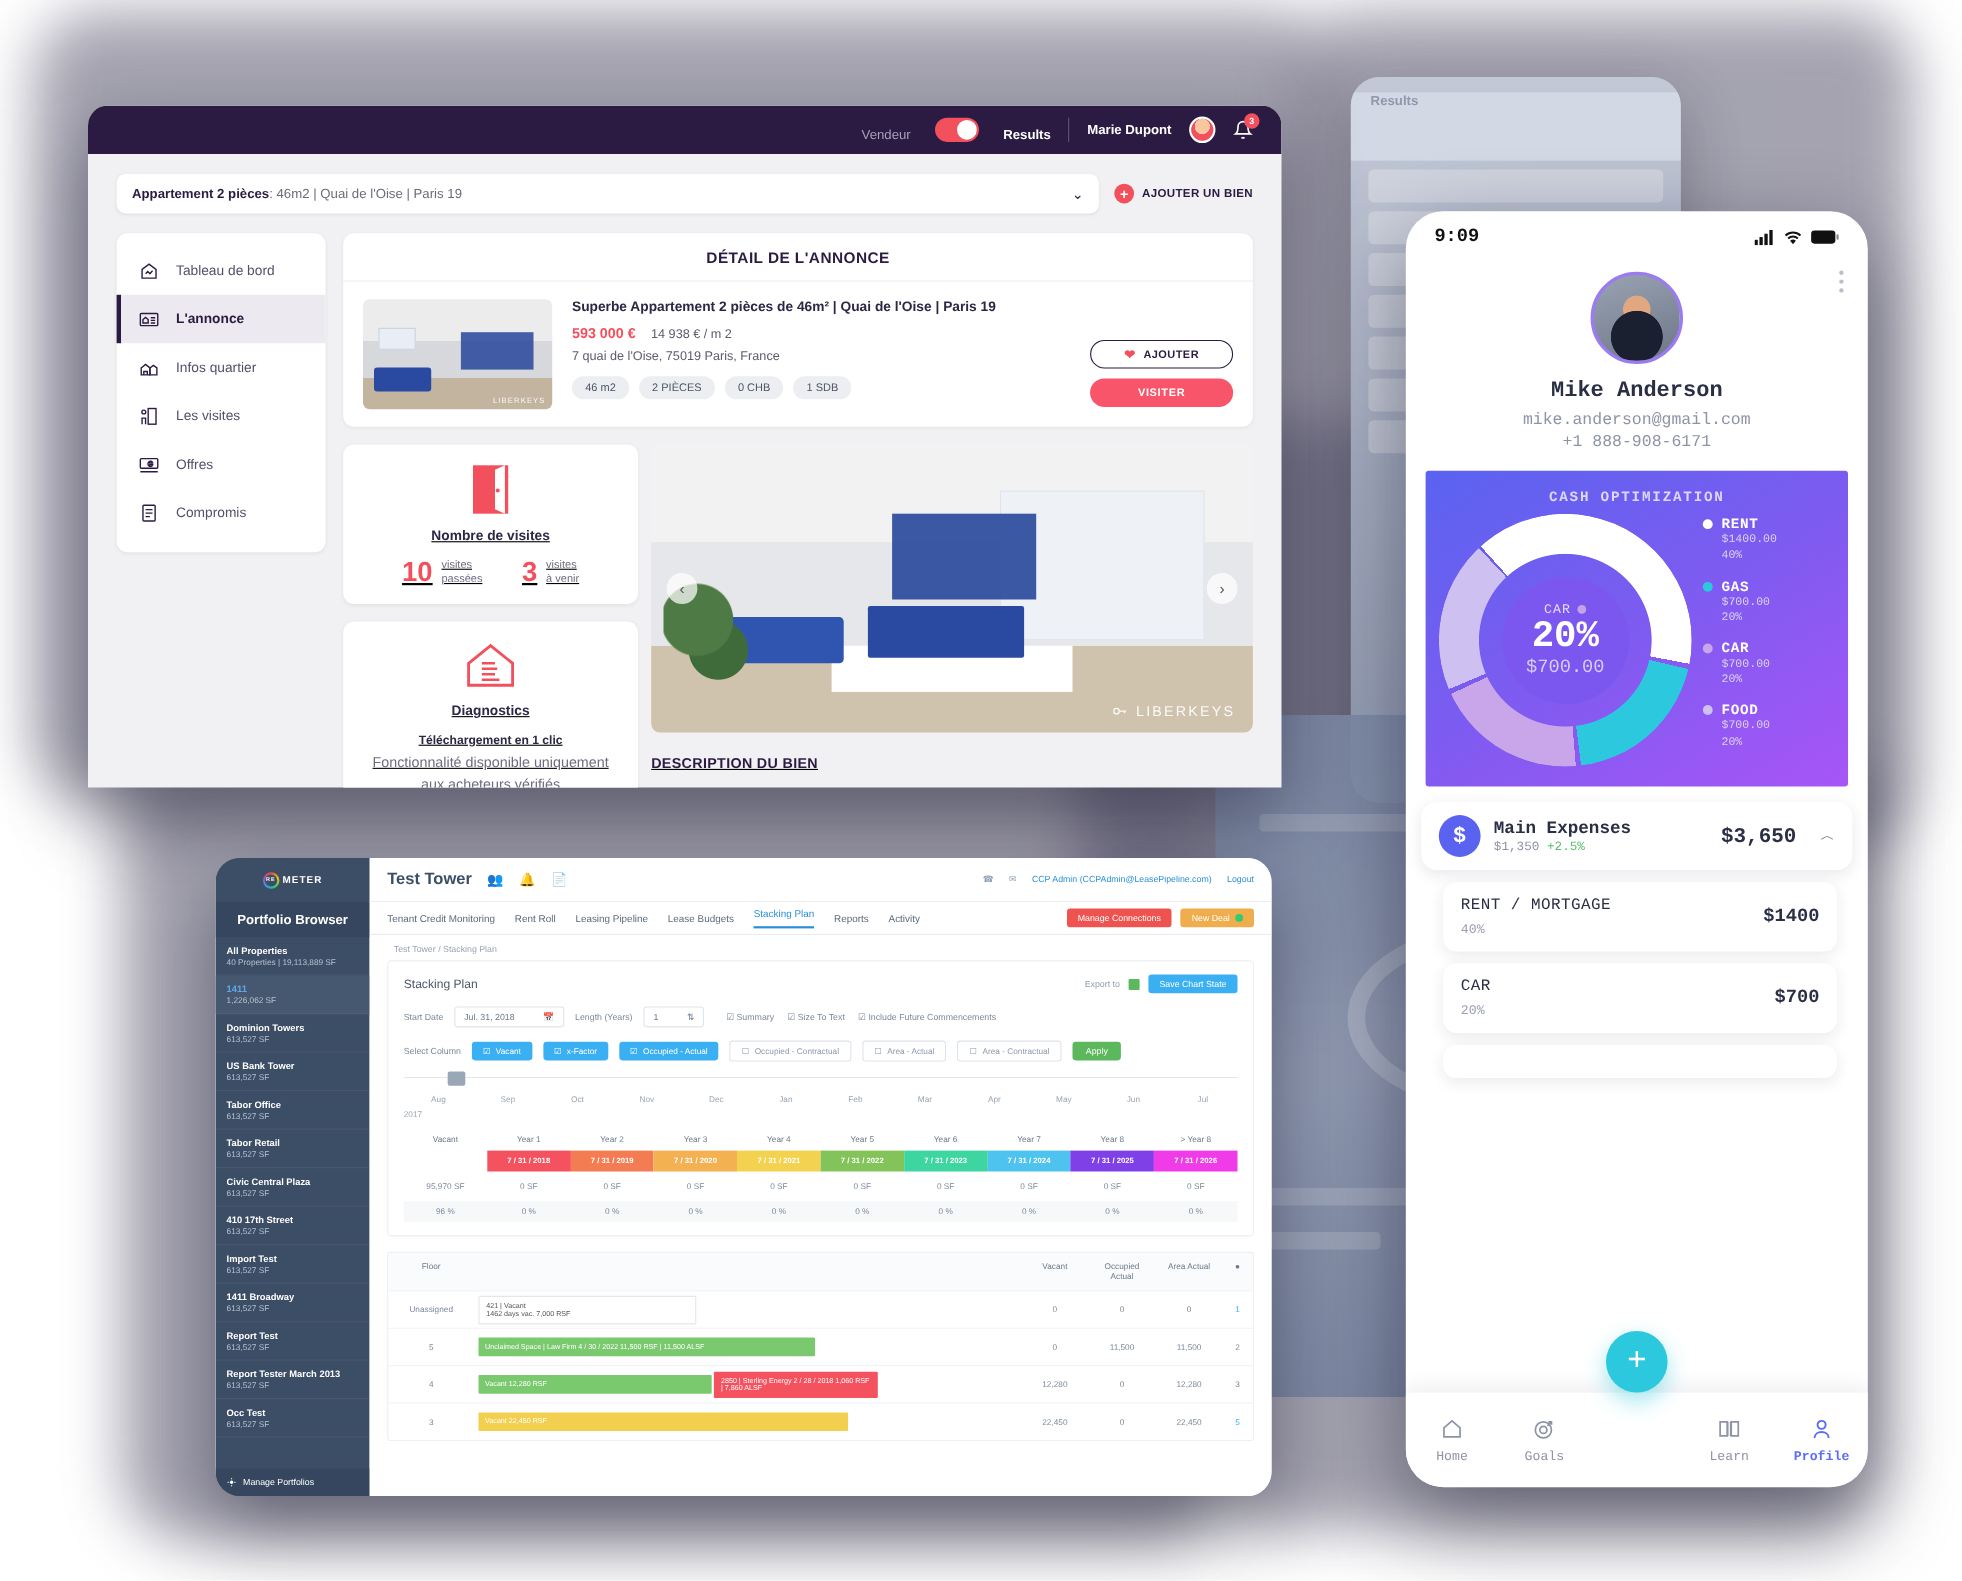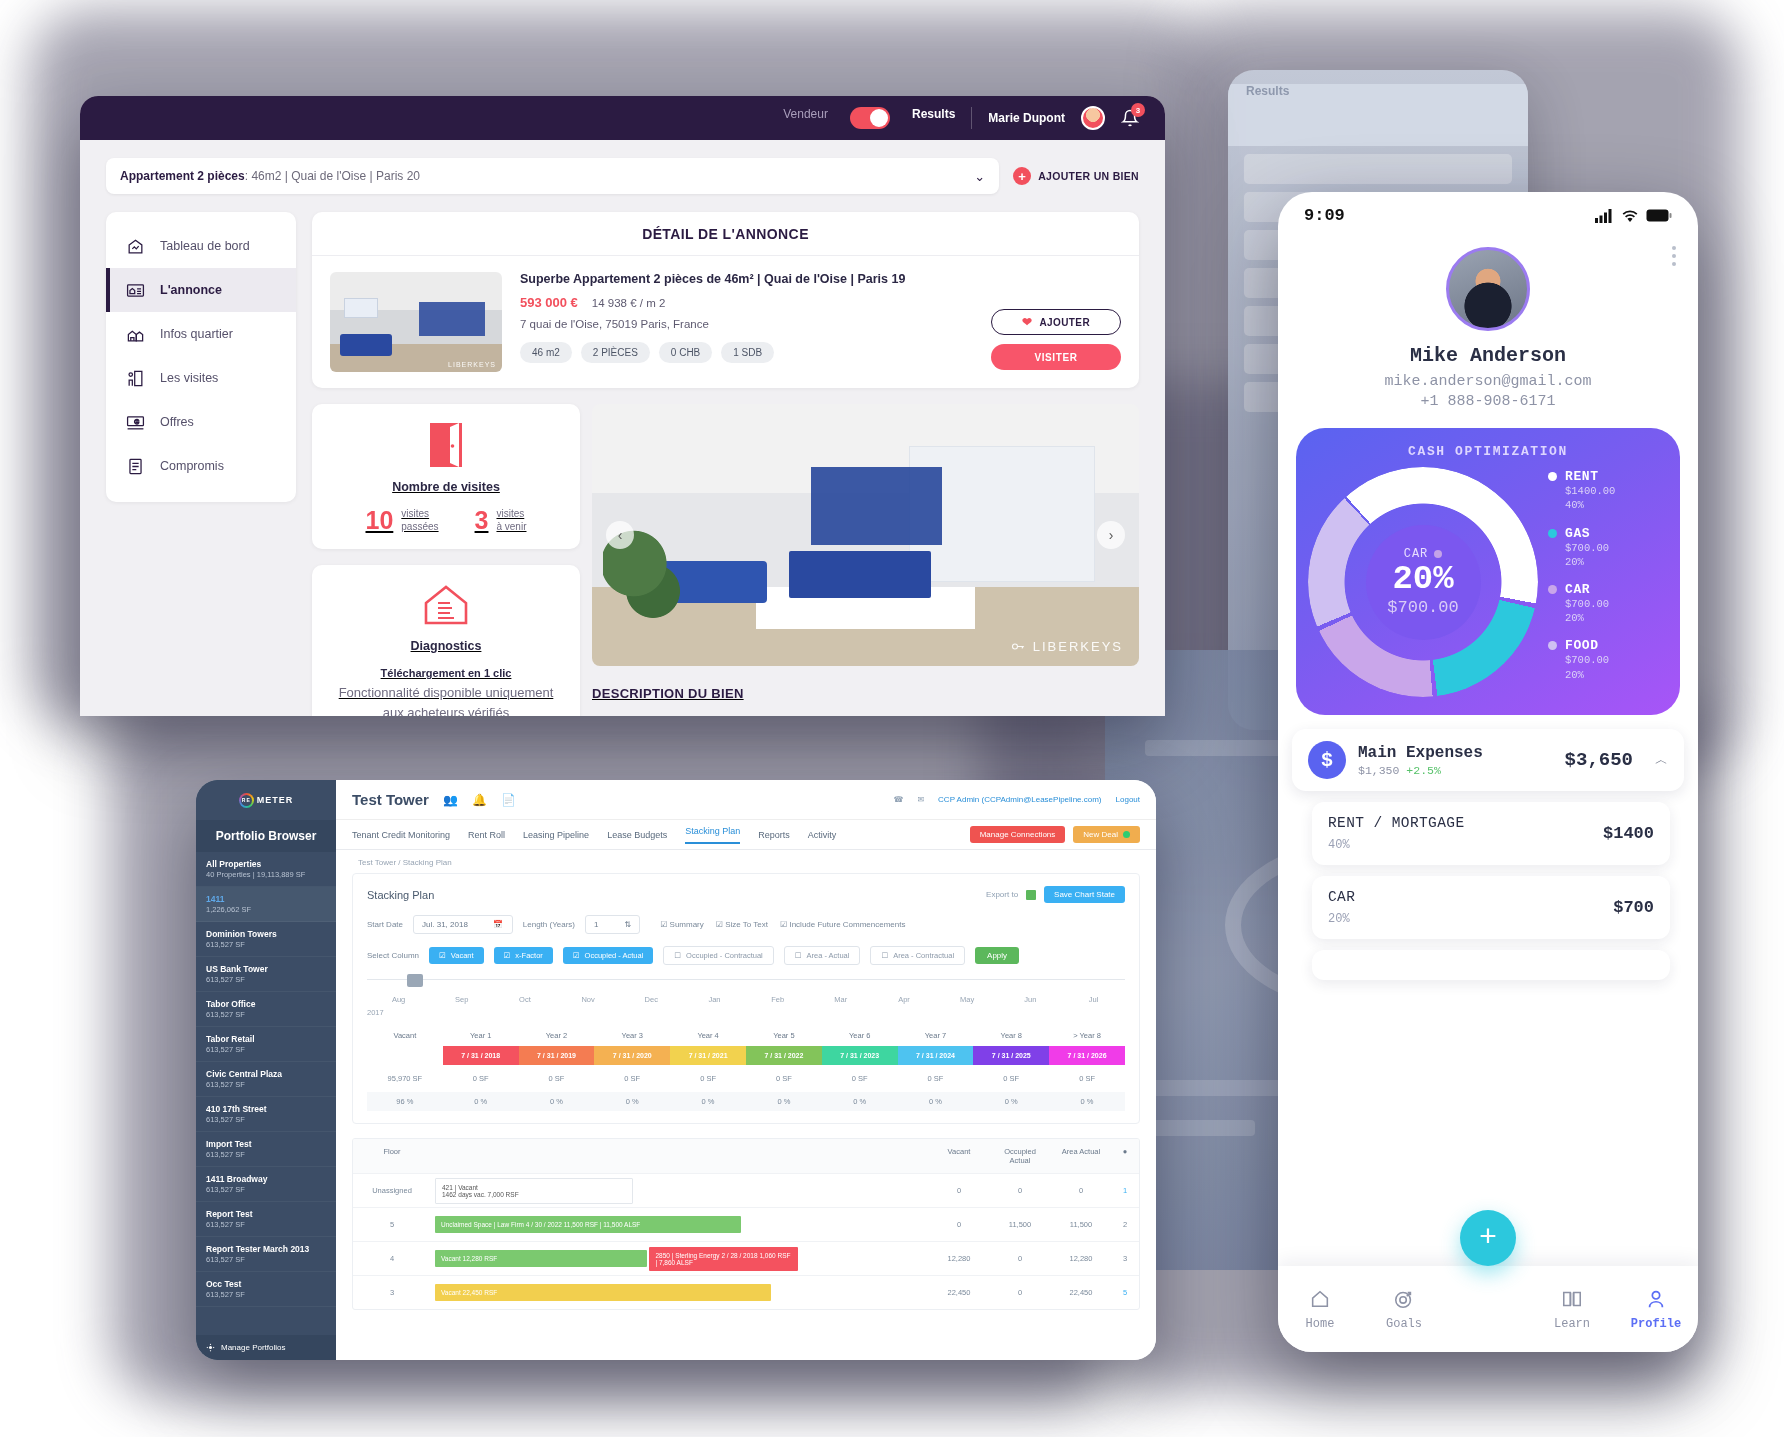--- a/index.html
+++ b/index.html
@@ -50,21 +50,21 @@
                           background: rgba(255,255,255,.18); border-radius: 4px; }
 
   
   .desktop {
     position: absolute; left: 80px; top: 96px; width: 1085px; height: 620px;
     background: #f1f0f3; border-radius: 18px 18px 0 0; overflow: hidden;
     box-shadow: 0 30px 70px rgba(10,10,30,.40);
   }
   .d-topbar { height: 44px; background: #2b1b42; display:flex; align-items:center; justify-content:flex-end;
               padding-right: 26px; gap: 16px; }
-  .toggle-wrap { display:flex; align-items:flex-start; gap:22px; }
+  .toggle-wrap { display:flex; align-items:flex-end; gap:22px; }
   .t-label { font-size: 12px; color:#a99ebb; }
   .t-label.active { color:#fff; font-weight: bold; }
   .switch { width: 40px; height: 22px; border-radius: 12px; background:#f2505d; position:relative; }
   .switch i { position:absolute; right:2px; top:2px; width:18px; height:18px; border-radius:50%; background:#fff; }
   .d-sep { width:1px; height: 22px; background: rgba(255,255,255,.25); }
   .d-user { font-size: 12px; color:#fff; font-weight:bold; }
   .avatar-sm { width: 24px; height: 24px; border-radius: 50%;
                background: radial-gradient(circle at 50% 35%, #f7c7a0 0 42%, #f2505d 43% 100%);
                border: 2px solid #fff; }
   .bell { position: relative; width: 18px; height: 20px; }
@@ -227,21 +227,21 @@
   .ph-avatar { width: 84px; height: 84px; border-radius: 50%; margin: 22px auto 0; border: 3px solid #9b7bf0;
                background: radial-gradient(circle at 50% 72%, #1b2030 0 34%, transparent 35%),
                            radial-gradient(circle at 50% 40%, #e0a780 0 20%, transparent 21%),
                            linear-gradient(160deg,#9aa3b2,#6d7687);
                overflow:hidden; }
   .ph-name { text-align:center; font-size: 20px; font-weight:bold; color:#2a2f45; margin-top: 13px; }
   .ph-mail { text-align:center; font-size: 15px; color:#8e93a6; margin-top: 6px; }
   .ph-tel  { text-align:center; font-size: 15px; color:#8e93a6; margin-top: 3px; }
 
   .cash {
-    margin: 18px 18px 0; border-radius: 29px; padding: 16px 16px 18px;
+    margin: 18px 18px 0; border-radius: 3px; padding: 16px 16px 18px;
     background: linear-gradient(150deg,#5a63f0 0%, #7a5cf0 45%, #a855f7 100%);
   }
   .cash-t { text-align:center; color:#ded6ff; font-size: 13px; letter-spacing: 1.6px; font-weight:bold; }
   .cash-body { display:flex; align-items:center; margin-top: 8px; }
   .donut-wrap { position: relative; width: 230px; height: 230px; margin-left: -4px; }
   .donut { position:absolute; inset:0; border-radius:50%; }
   .donut-hole { position:absolute; left: 25%; top: 25%; width: 50%; height: 50%; border-radius:50%;
                 background: #7b57ef; display:flex; flex-direction:column; align-items:center; justify-content:center; }
   .dh-cat { font-size: 12px; color:#e7ddff; letter-spacing:1px; display:flex; align-items:center; gap:6px; }
   .dh-cat i { width: 8px; height: 8px; border-radius:50%; background:#c4a3e8; display:block; }
@@ -349,21 +349,21 @@
             <path d="M13.7 21a2 2 0 0 1-3.4 0"></path>
         </svg>
         <span class="badge">3</span>
       </div>
     </div>
 
     <div class="d-body">
       <div class="searchbar">
         <div class="search-field">
           <div class="sf-text">
-            <b>Appartement 2 pièces</b><span>:  46m2  |  Quai de l'Oise  |  Paris 20</span>
+            <b>Appartement 2 pièces</b><span>:  46m2  |  Quai de l'Oise  |  Paris 19</span>
           </div>
           <span class="chev">⌄</span>
         </div>
         <div class="add-bien">
           <span class="plus-circle">+</span>
           <span>AJOUTER UN BIEN</span>
         </div>
       </div>
 
       <div class="d-cols">

